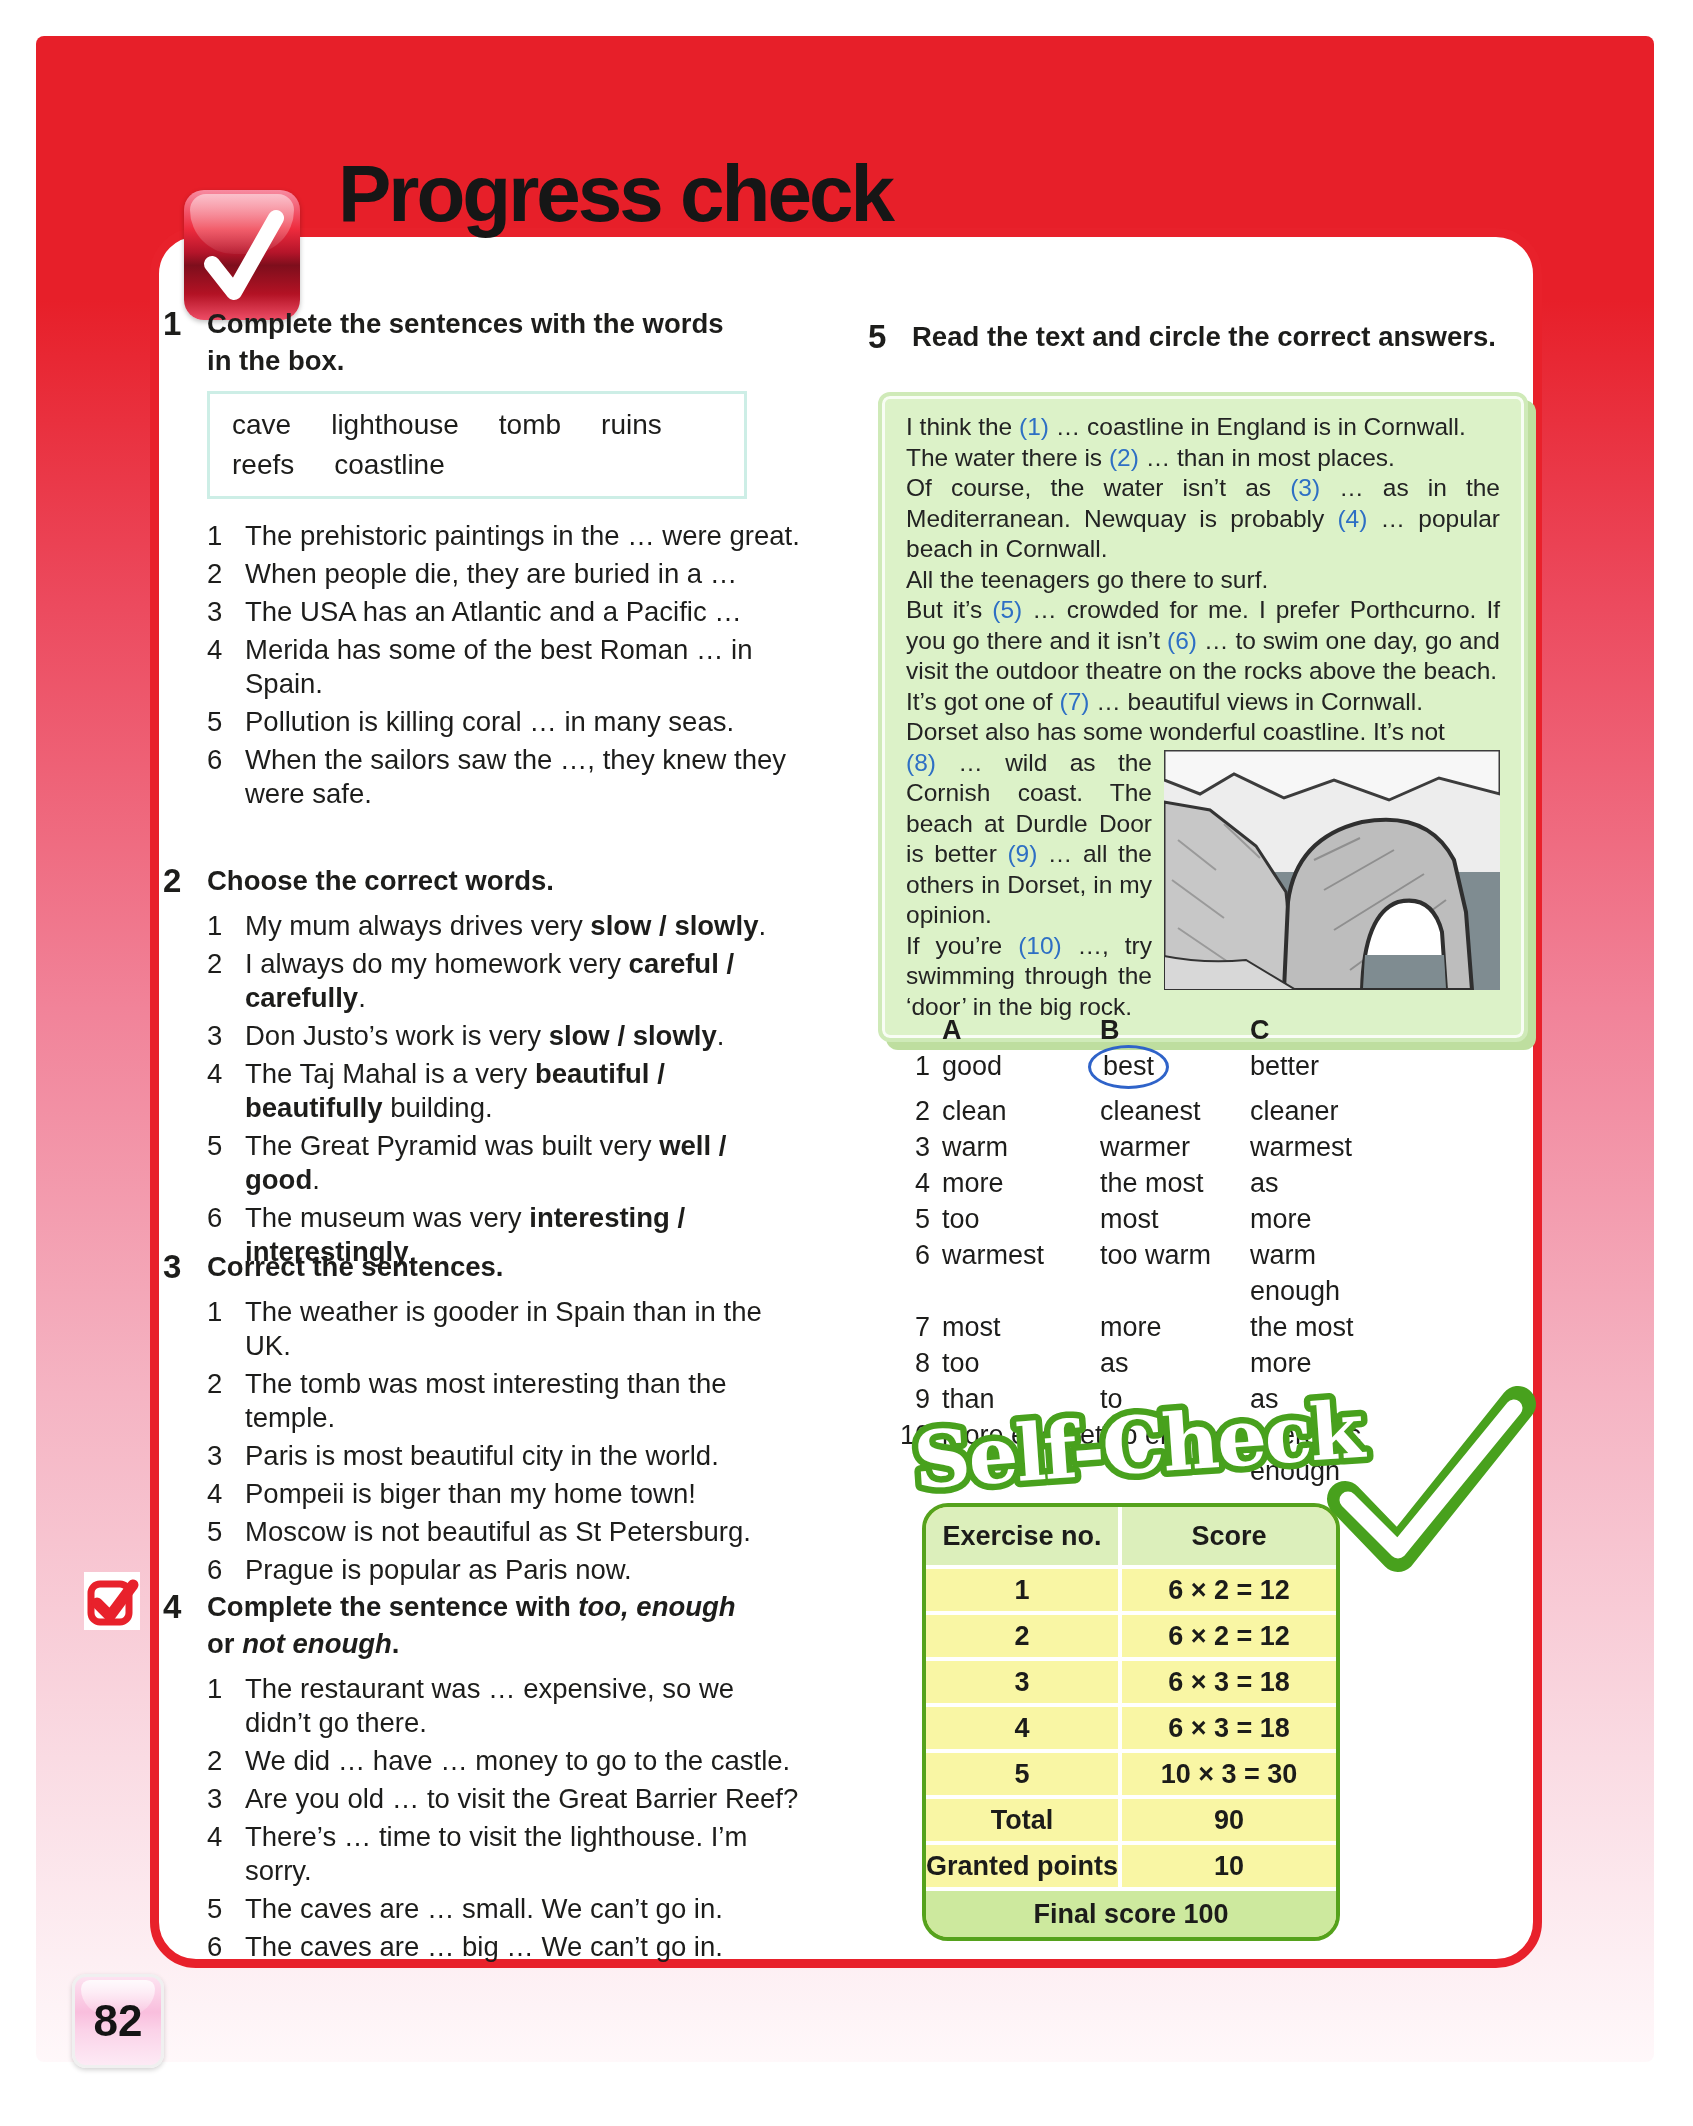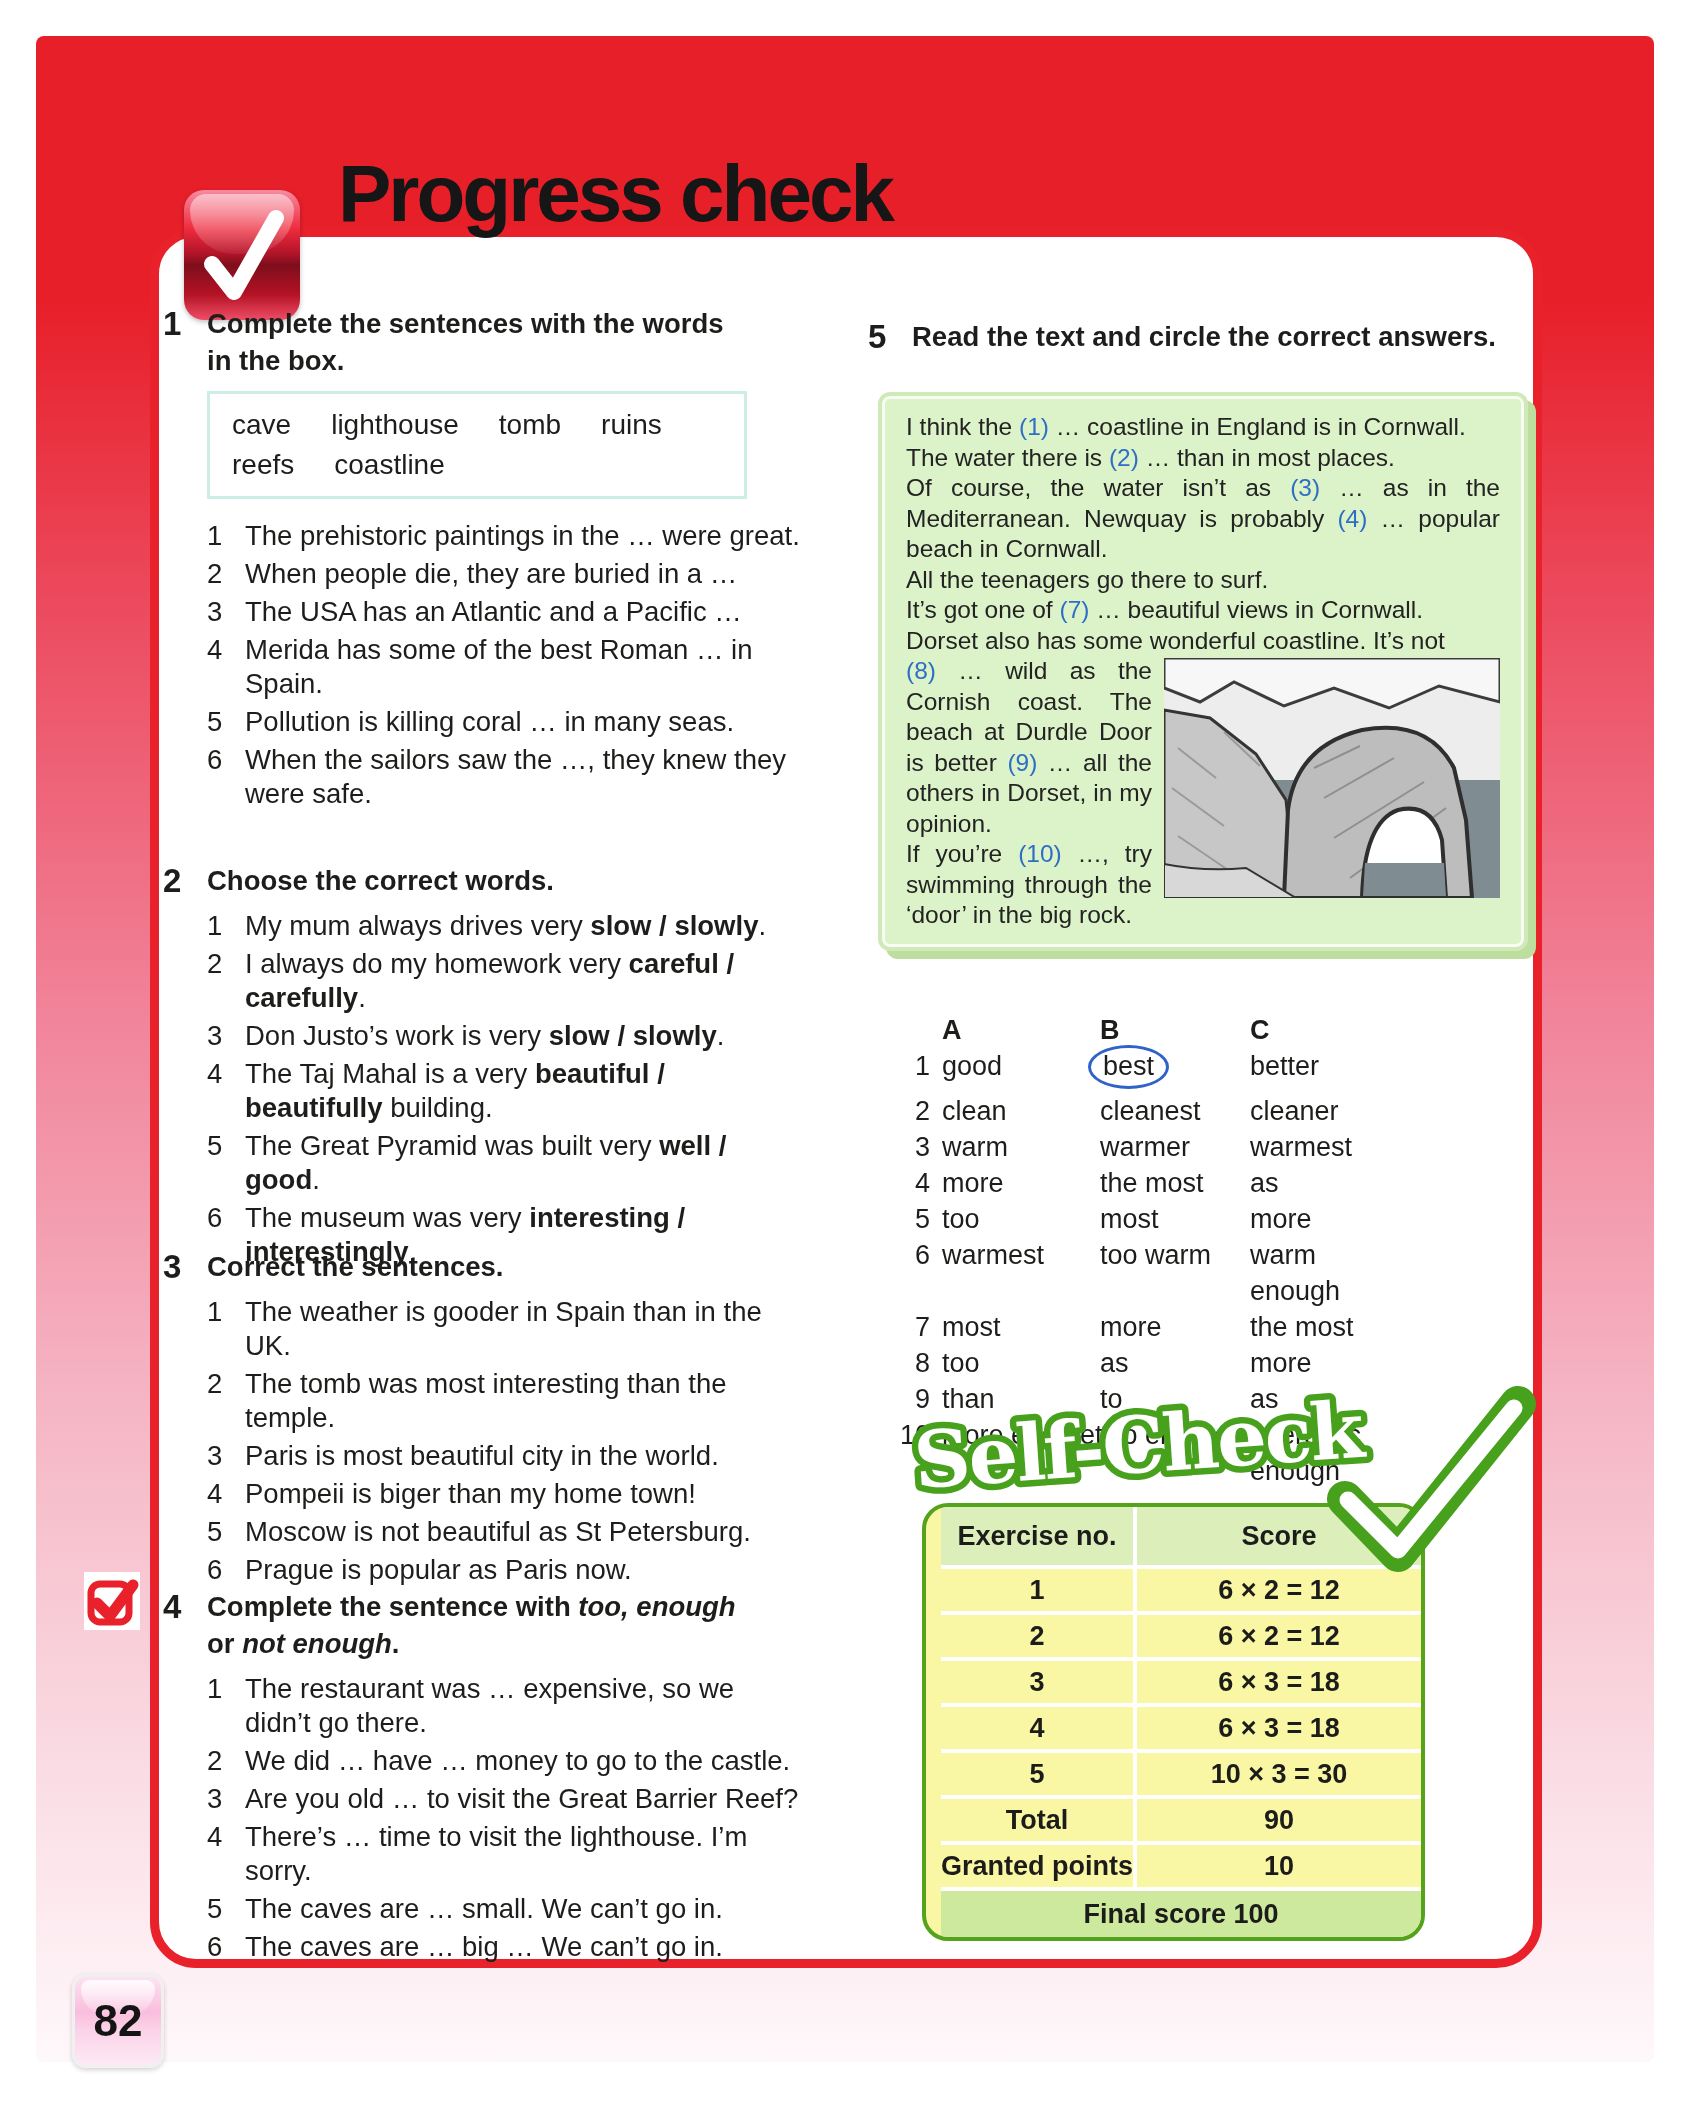--- a/index.html
+++ b/index.html
@@ -64,23 +64,23 @@
     font-size:27px;line-height:36px;z-index:1;}
   .ocell{white-space:nowrap;padding-left:12px;}
   .onum{text-align:right;padding-left:0;}
   .ohead{font-weight:bold;}
   .c-col{white-space:normal;width:160px;}
   .circle{display:inline-block;border:3px solid #2f63c9;border-radius:50%;
     padding:0 12px 2px;margin:-3px 0 4px -12px;}
 
   
   .sc-logo{position:absolute;left:898px;top:1366px;width:650px;height:230px;z-index:3;overflow:visible;pointer-events:none;}
-  .sc-table{position:absolute;left:922px;top:1503px;width:503px;box-sizing:border-box;
+  .sc-table{position:absolute;left:922px;top:1503px;width:418px;box-sizing:border-box;
     border:4px solid #55a21c;border-radius:26px;overflow:hidden;background:#f9f6a4;
-    font-size:27px;font-weight:bold;color:#1c1c1a;z-index:1;padding-left:15px;}
+    font-size:27px;font-weight:bold;color:#1c1c1a;z-index:1;}
   .sc-row{display:grid;grid-template-columns:192px 1fr;box-sizing:border-box;}
   .sc-head{background:#dcefbb;height:58px;}
   .sc-body{height:46px;border-top:4px solid #fff;background:#f9f6a4;}
   .sc-cell{display:flex;align-items:center;justify-content:center;}
   .sc-c2{border-left:4px solid #fff;text-align:center;}
   .sc-foot{height:50px;background:#cde99e;border-top:4px solid #fff;box-sizing:border-box;
     display:flex;align-items:center;justify-content:center;}
 
   
   .pagenum{position:absolute;left:72px;top:1974px;width:86px;height:88px;border-radius:14px;
@@ -258,20 +258,21 @@
   <span class="ex-no">5</span>
   <span class="ex-heading" style="width:620px">Read the text and circle the correct answers.</span>
 </div>
 
 <div class="greenbox">
   <div>
       <p><span>I think the </span><span class="blue">(1)</span><span> … coastline in England is in Cornwall.</span></p>
       <p><span>The water there is </span><span class="blue">(2)</span><span> … than in most places.</span></p>
       <p><span>Of course, the water isn’t as </span><span class="blue">(3)</span><span> … as in the Mediterranean. Newquay is probably </span><span class="blue">(4)</span><span> … popular beach in Cornwall.</span></p>
       <p><span>All the teenagers go there to surf.</span></p>
+      <p><span>But it’s </span><span class="blue">(5)</span><span> … crowded for me. I prefer Porthcurno. If you go there and it isn’t </span><span class="blue">(6)</span><span> … to swim one day, go and visit the outdoor theatre on the rocks above the beach.</span></p>
       <p><span>It’s got one of </span><span class="blue">(7)</span><span> … beautiful views in Cornwall.</span></p>
       <p><span>Dorset also has some wonderful coastline. It’s not</span></p>
     </div>
   <div class="gb-img">
     <svg width="336" height="240" viewBox="0 0 336 240">
       <rect width="336" height="240" fill="#ededed"></rect>
       <path d="M0 30 L36 44 L70 24 L120 48 L170 30 L225 50 L275 28 L336 44 L336 0 L0 0 Z" fill="#f7f7f7" stroke="#3c3c3c" stroke-width="3"></path>
       <rect x="0" y="122" width="336" height="118" fill="#7f8c91"></rect>
       <path d="M150 150 q22 -7 44 0 M240 162 q20 -6 40 0 M40 170 q22 -7 44 0" stroke="#a9b3b7" stroke-width="3" fill="none"></path>
       <path d="M0 240 L0 52 L46 60 L92 96 L122 142 L132 240 Z" fill="#c7c7c7" stroke="#343434" stroke-width="3"></path>

